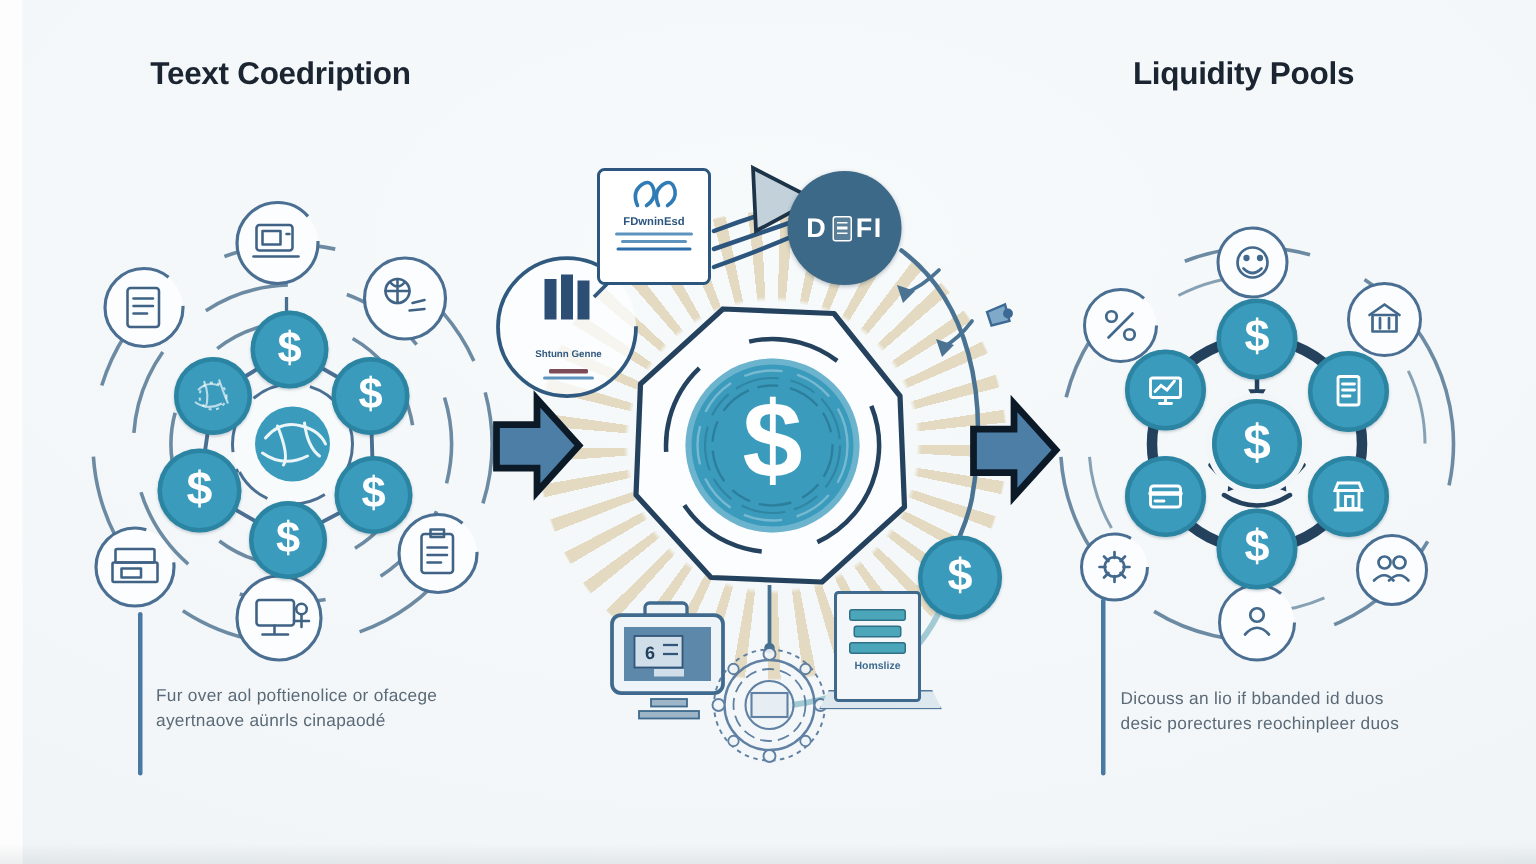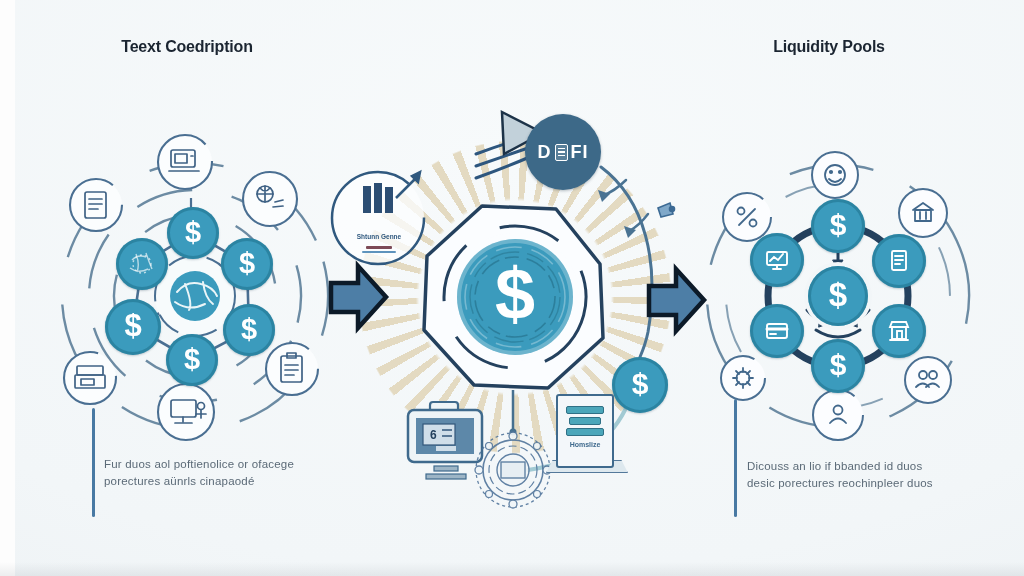--- a/index.html
+++ b/index.html
@@ -6,21 +6,21 @@
   .canvas{
     position:relative;width:1024px;height:576px;overflow:hidden;
     font-family:"Liberation Sans","DejaVu Sans",sans-serif;
     background:radial-gradient(130% 130% at 50% 28%, #f7fafb 0%, #f2f6f8 55%, #e9eef1 100%);
   }
   .edge-strip{position:absolute;left:0;top:0;width:15px;height:576px;background:#fdfdfd;}
   .bottom-shade{position:absolute;left:0;bottom:0;width:1024px;height:14px;
     background:linear-gradient(180deg,rgba(0,0,0,0),rgba(90,100,110,0.10));}
   .title{
     position:absolute;top:38px;width:280px;text-align:center;
-    font-size:16px;font-weight:700;color:#1b2531;letter-spacing:-0.2px;
+    font-size:21px;font-weight:700;color:#1b2531;letter-spacing:-0.2px;
   }
   .title.left{left:47px;} .title.mid{left:382px;} .title.right{left:689px;}
 
   svg{position:absolute;overflow:visible;}
 
   
   .node{
     position:absolute;border-radius:50%;background:#3b9bbd;
     box-shadow:inset 0 0 0 3px rgba(31,113,141,0.55), 0 1px 2px rgba(30,60,80,0.25);
     display:flex;align-items:center;justify-content:center;
@@ -182,22 +182,22 @@
     </div>
   <div class="node" style="left:223px;top:304px;width:52px;height:52px;font-size:29px;">
       <span class="dollar">$</span>
     </div>
   <div class="node" style="left:166px;top:334px;width:52px;height:52px;font-size:29px;">
       <span class="dollar">$</span>
     </div>
 
   <div class="caption-bar" style="left:92px;top:408px;height:109px;"></div>
   <div class="caption" style="left:104px;top:456px;width:225px;">
-    <span style="display:block">Fur duos aol poftienolice or ofacege</span>
-    <span style="display:block">porectures aünrls cinapaodé</span>
+    <span style="display:block">Fur over aol poftienolice or ofacege</span>
+    <span style="display:block">ayertnaove aünrls cinapaodé</span>
   </div>
 
   <div class="sunburst"></div>
 
   <svg style="left:330px;top:80px;" width="380" height="440" viewBox="0 0 380 440">
     <polygon points="270,184 226,129 152,126 97,176 94,250 144,305 218,308 273,258" fill="#fbfdff" stroke="#24415e" stroke-width="3.5" stroke-linejoin="round"></polygon>
     <circle cx="185" cy="217" r="71" fill="none" stroke="#24415e" stroke-width="3" stroke-dasharray="62 38" transform="rotate(15 185 217)"></circle>
 
     <g>
       <circle cx="48" cy="138" r="46" fill="rgba(252,253,255,0.75)" stroke="#30597f" stroke-width="2.5" stroke-dasharray="250 38"></circle>
@@ -267,20 +267,32 @@
     <svg width="116" height="116" viewBox="0 0 116 116" style="left:0;top:0">
       <g fill="none">
         <circle cx="58" cy="58" r="40" stroke="rgba(18,74,95,0.35)" stroke-width="1.6" stroke-dasharray="22 6 14 8"></circle>
         <circle cx="58" cy="58" r="45" stroke="rgba(18,74,95,0.28)" stroke-width="1.4" stroke-dasharray="30 8 18 6"></circle>
         <circle cx="58" cy="58" r="50" stroke="rgba(255,255,255,0.3)" stroke-width="1.6" stroke-dasharray="26 10"></circle>
       </g>
     </svg>
     <span class="dollar" style="position:relative;">$</span>
   </div>
 
+  <div class="promise-card">
+    <svg width="34" height="24" viewBox="0 0 34 24" style="position:static">
+      <g stroke="#2f7bb5" stroke-width="2.4" fill="none" stroke-linecap="round">
+        <path d="M6,19 q-4,-9 3,-14 q6,-4 8,4 q1,6 -5,10"></path>
+        <path d="M20,19 q-4,-9 3,-14 q6,-4 8,4 q1,6 -5,10"></path>
+      </g>
+    </svg>
+    <div class="label">FDwninEsd</div>
+    <i class="microbar" style="width:52px"></i>
+    <i class="microbar" style="width:44px"></i>
+    <i class="microbar dark" style="width:50px"></i>
+  </div>
 
   <div class="chart-label">Shtunn Genne</div>
   <div class="chart-microbars">
     <i style="background:#7d4a57;width:26px;margin-left:9px;"></i>
     <i style="background:#5e93bd;width:34px;margin-left:5px;"></i>
   </div>
 
   <div class="defi-badge">
     <span>D</span>
     <span class="defi-doc">

